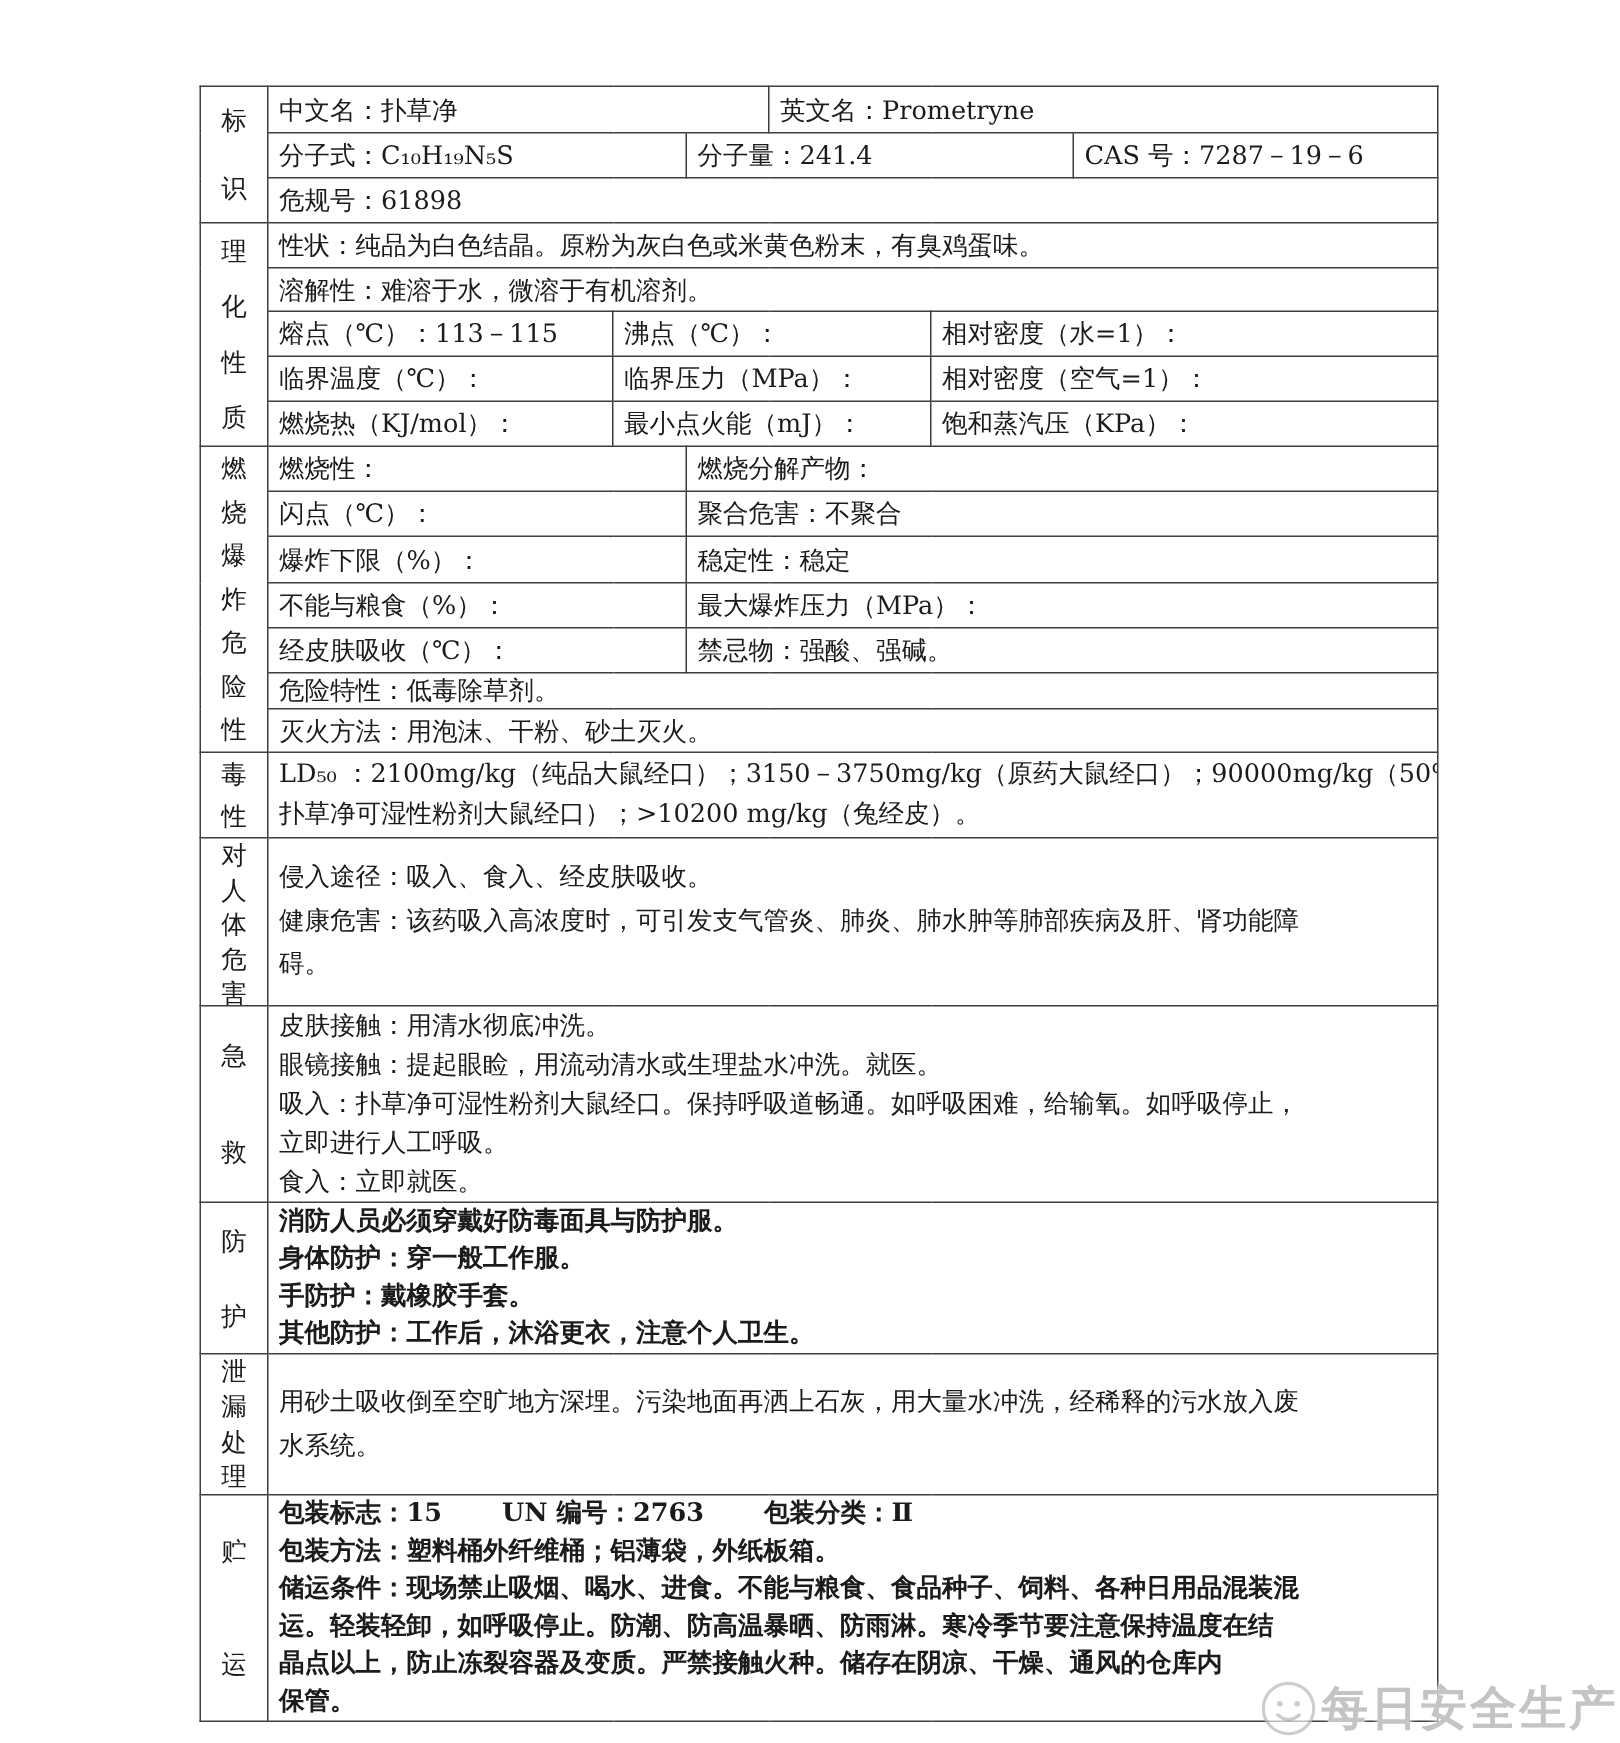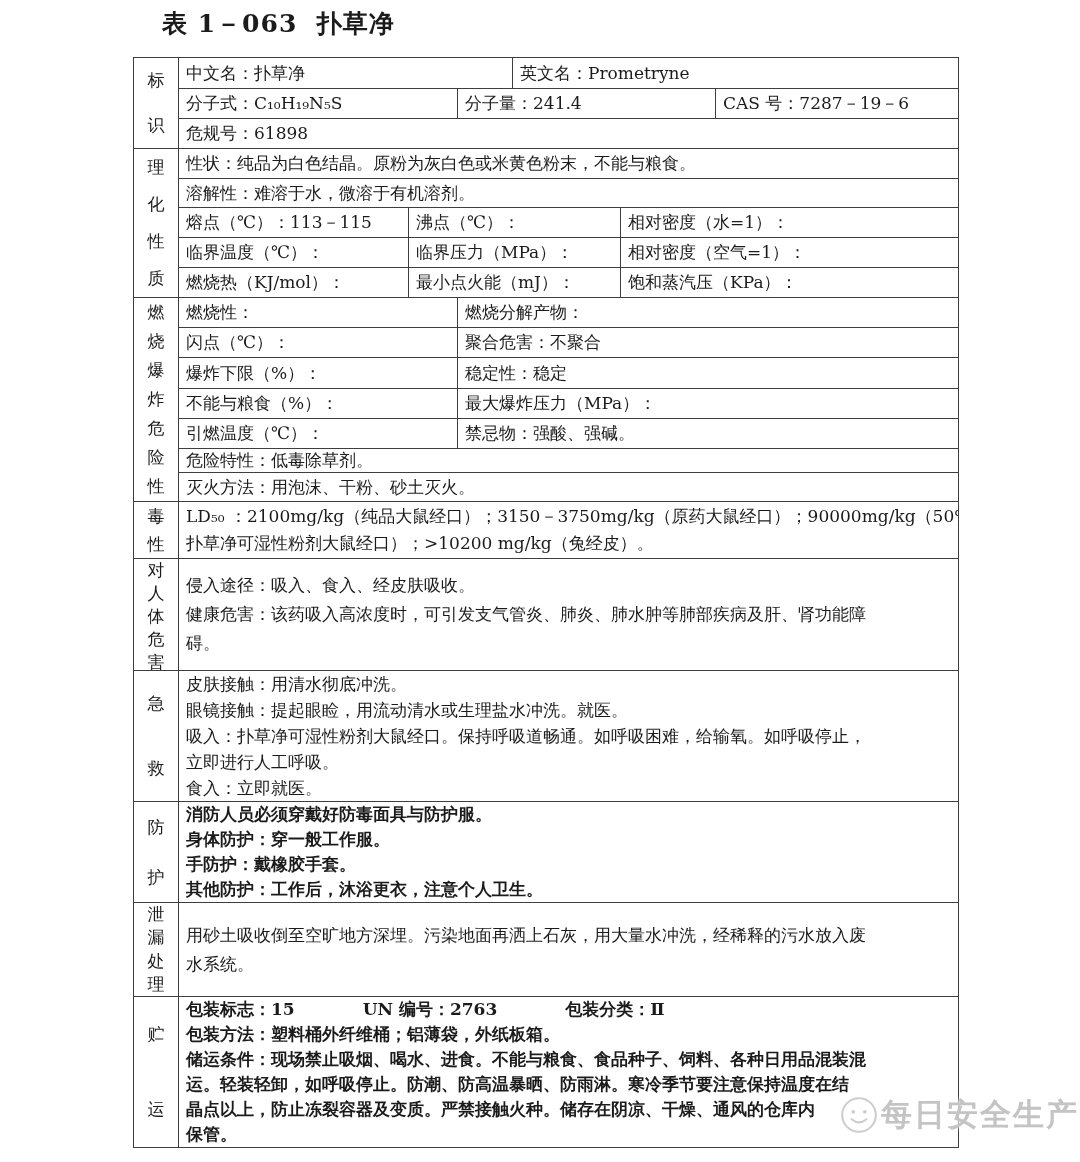--- a/index.html
+++ b/index.html
@@ -42,40 +42,39 @@
   td.multi {
     vertical-align:top;
     padding:2px 8px;
     white-space:normal;
   }
   td.lh25 { line-height:25px;font-weight:bold; }
   td.lh26 { line-height:26px; }
   td.lh27 { line-height:27px; }
   td.lh29 { line-height:29px; }
   .line { white-space:nowrap; }
-  .inline-row { display:flex; gap:68px; }
+  .inline-row { display:flex; gap:40px; }
   .watermark {
-    position:absolute; left:838px; top:1094px;
+    position:absolute; left:838px; top:1118px;
     display:flex; align-items:flex-start; gap:1px;
     pointer-events:none;
   }
   .wm-logo { width:42px; height:42px; opacity:0.75; }
   .wm-text {
     font-size:31px; font-weight:700;
     color:#c4c4c4; letter-spacing:2px;
     text-shadow:0 0 4px #ffffff;
     white-space:nowrap;
   }
 </style>
 </head>
 <body>
 
 <div class="canvas">
 
-  <div class="title">表 1－063  扑草净</div>
 
   <table class="sheet">
     <colgroup>
       <col style="width:45px">
         <col style="width:230px">
         <col style="width:49px">
       <col style="width:55px">
         <col style="width:108px">
         <col style="width:95px">
         <col style="width:243px">
@@ -103,21 +102,21 @@
 
     <tr style="height:30px">
       <td class="lab" rowspan="5">
             <div class="vwrap">
               <span>理</span>
               <span>化</span>
               <span>性</span>
               <span>质</span>
             </div>
           </td>
-      <td colspan="6">性状：纯品为白色结晶。原粉为灰白色或米黄色粉末，不能与粮食。</td>
+      <td colspan="6">性状：纯品为白色结晶。原粉为灰白色或米黄色粉末，有臭鸡蛋味。</td>
     </tr>
     <tr style="height:29px">
       <td colspan="6">溶解性：难溶于水，微溶于有机溶剂。</td>
     </tr>
     <tr style="height:30px">
       <td>熔点（℃）：113－115</td>
       <td colspan="3">沸点（℃）：</td>
       <td colspan="2">相对密度（水=1）：</td>
     </tr>
     <tr style="height:30px">
@@ -152,21 +151,21 @@
     </tr>
     <tr style="height:31px">
       <td colspan="2">爆炸下限（%）：</td>
       <td colspan="4">稳定性：稳定</td>
     </tr>
     <tr style="height:30px">
       <td colspan="2">不能与粮食（%）：</td>
       <td colspan="4">最大爆炸压力（MPa）：</td>
     </tr>
     <tr style="height:30px">
-      <td colspan="2">引燃温度（℃）：</td>
+      <td colspan="2">经皮肤吸收（℃）：</td>
       <td colspan="4">禁忌物：强酸、强碱。</td>
     </tr>
     <tr style="height:19px">
       <td colspan="6">危险特性：低毒除草剂。</td>
     </tr>
     <tr style="height:29px">
       <td colspan="6">灭火方法：用泡沫、干粉、砂土灭火。</td>
     </tr>
 
     <tr style="height:57px">

